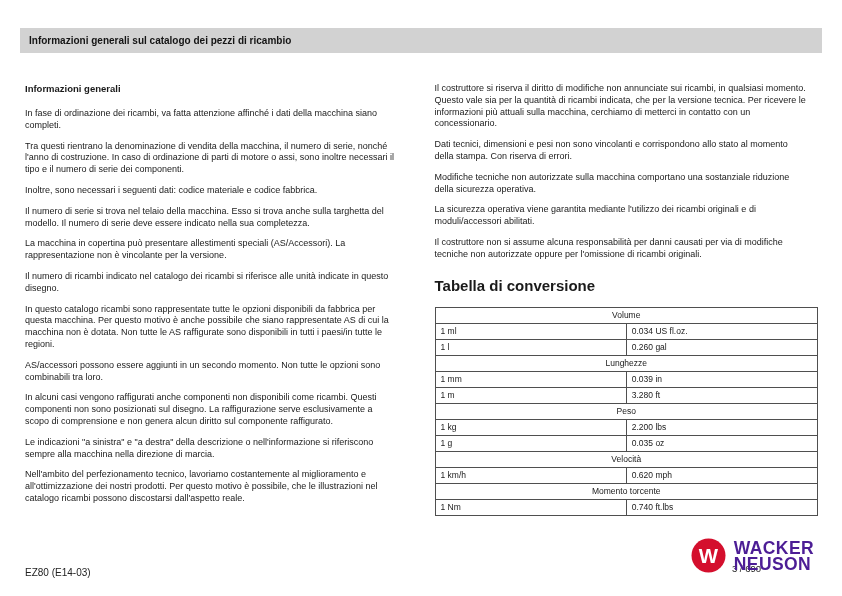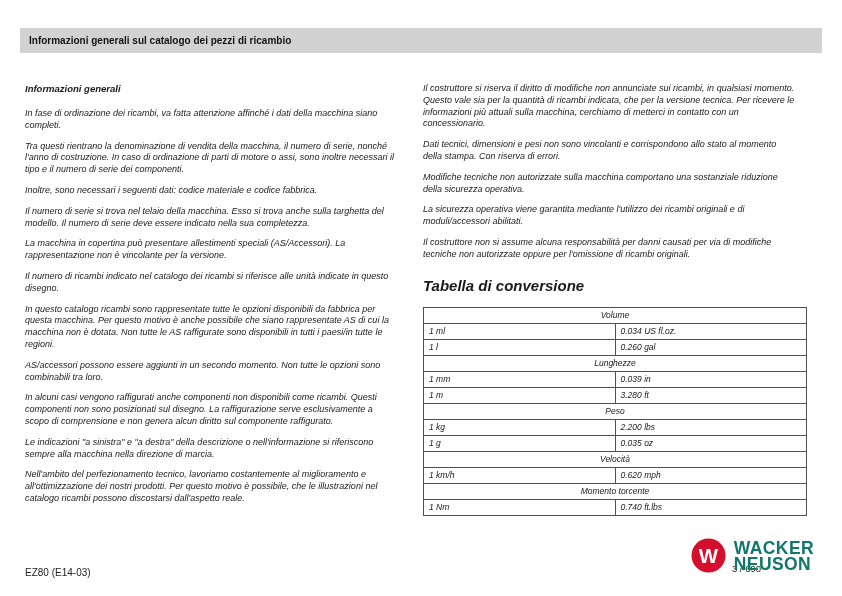--- a/index.html
+++ b/index.html
@@ -8,39 +8,39 @@
     font-family:"Liberation Sans", sans-serif; color:#1a1a1a;
   }
   .page { position:relative; width:842px; height:596px; background:#ffffff; overflow:hidden; }
 
   .header-bar {
     position:absolute; left:20px; top:28px; width:802px; height:25px;
     background:#d2d2d2; display:flex; align-items:center;
   }
   .header-title { font-size:10px; font-weight:bold; padding-left:9px; color:#141414; }
 
-  .columns { position:absolute; left:25px; top:83px; width:793px; display:flex; gap:14px;font-style:italic; }
+  .columns { position:absolute; left:25px; top:83px; width:793px; display:flex; gap:26px; }
   .col { width:384px; }
   .col p { margin:0 12px 9px 0; font-size:9px; line-height:11.8px; }
   .col-heading { font-size:9.5px; font-weight:bold; margin:0 0 14px 0; }
   .table-title { font-size:15px; font-weight:bold; margin:16px 0 13px 0; }
 
   .conv-table { width:100%; border-collapse:collapse; table-layout:fixed; }
   .conv-table td {
     border:1px solid #4f4f4f; font-size:8.5px; padding:2px 5px; height:11px;
     overflow:hidden; white-space:nowrap;
   }
   .conv-table td.sec { text-align:center; }
 
   .footer-code { position:absolute; left:25px; top:567px; font-size:10px; color:#222; }
   .footer-page { position:absolute; left:0; top:563px; width:761px; text-align:right; font-size:9.5px; }
 
   .logo { position:absolute; right:28px; top:538px; display:flex; align-items:center; gap:8px; }
   .logo-text {
-    font-weight:bold; font-size:17.5px; line-height:16px; letter-spacing:0.4px; color:#0f766e;
+    font-weight:bold; font-size:17.5px; line-height:16px; letter-spacing:0.4px; color:#4c1d95;
   }
 </style>
 </head>
 <body>
 
 <div class="page">
 
   <div class="header-bar">
     <div class="header-title">Informazioni generali sul catalogo dei pezzi di ricambio</div>
   </div>

